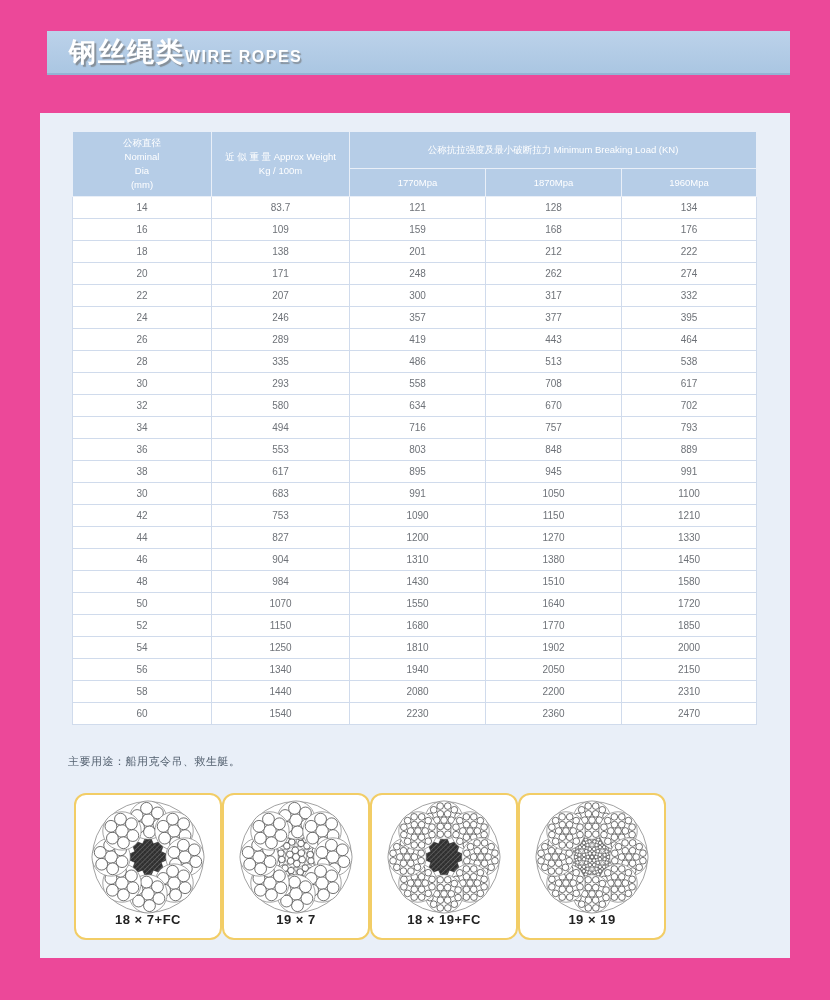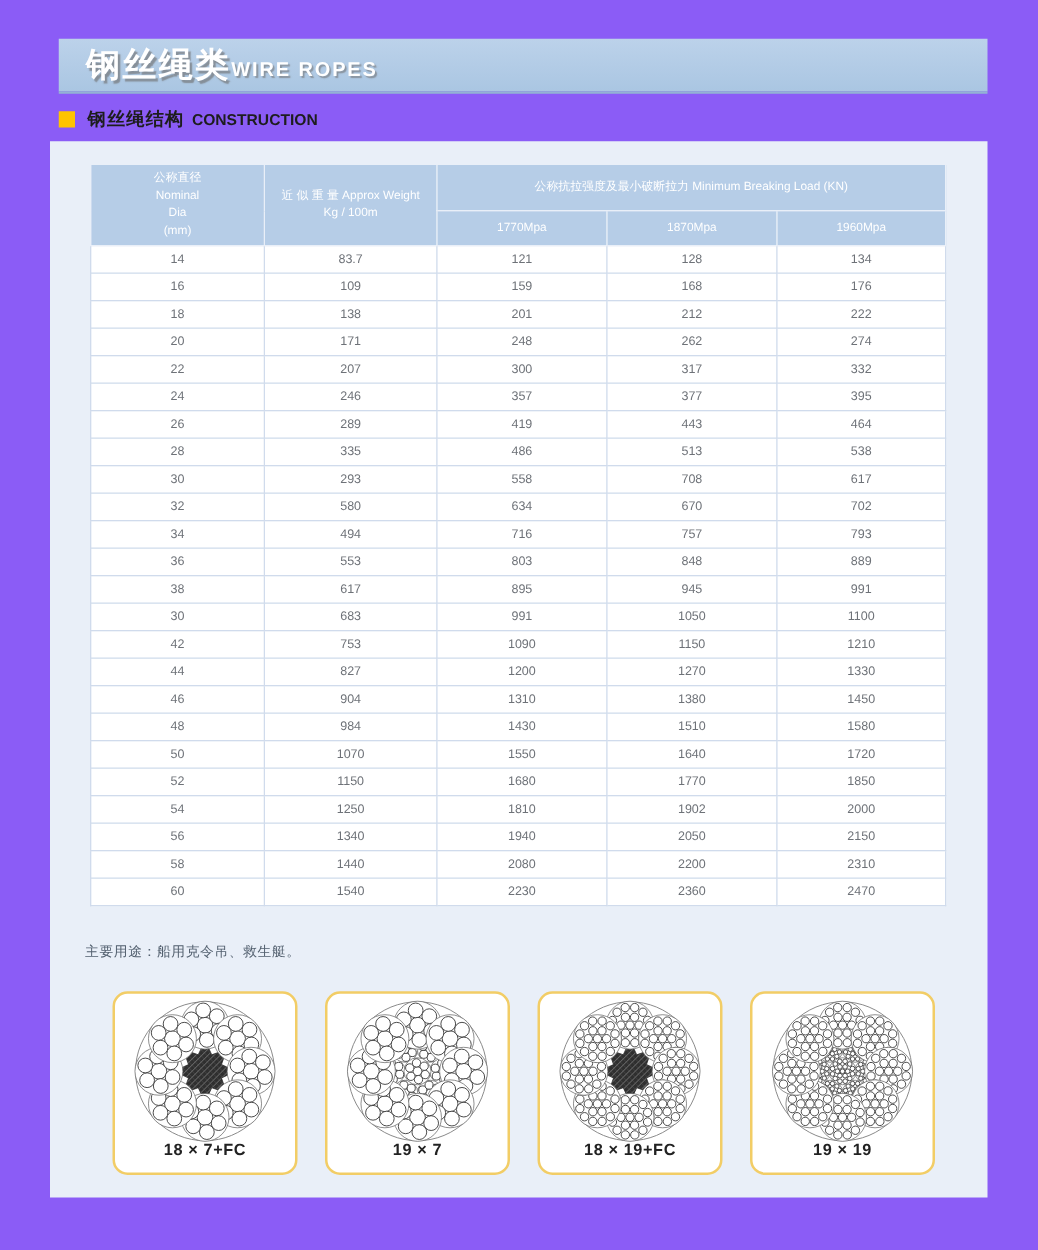--- a/index.html
+++ b/index.html
@@ -1,18 +1,18 @@
 <!DOCTYPE html>
 <html><head>
 <meta charset="utf-8">
 <style>
   * { margin:0; padding:0; box-sizing:border-box; }
   html,body { background:#fff; }
   body { font-family:"Liberation Sans", sans-serif; }
-  .page { position:relative; width:830px; height:1000px; background:#8b5cf6; overflow:hidden;text-decoration:underline; }
+  .page { position:relative; width:830px; height:1000px; background:#ec4899; overflow:hidden;text-decoration:underline; }
 
   
   .banner {
     position:absolute; left:47px; top:31px; width:743px; height:44px;
     background:linear-gradient(#bcd2ea, #aac6e2);
     border-bottom:2px solid #93b2d4;
     display:flex; align-items:center; padding-left:22px;
   }
   .banner-cn {
     color:#fff; font-size:27px; font-weight:bold; letter-spacing:2px;
@@ -54,21 +54,21 @@
     height:22px;
   }
 
   
   .note {
     position:absolute; left:28px; top:641px;
     font-size:11px; color:#53606f; letter-spacing:0.5px;
   }
 
   
-  .cards { position:absolute; left:50px; top:680px; width:660px; display:flex; gap:22px; }
+  .cards { position:absolute; left:34px; top:680px; width:660px; display:flex; }
   .card {
     width:148px; height:147px; background:#ffffff;
     border:2px solid #f2cd66; border-radius:12px;
     display:flex; flex-direction:column; align-items:center;
   }
   .card svg { margin-top:3px; }
   .card-label {
     font-size:13px; font-weight:bold; color:#222; letter-spacing:0.5px;
     margin-top:-4px;
   }
@@ -76,25 +76,20 @@
 </head>
 <body>
 
 <div class="page">
 
   <div class="banner">
     <span class="banner-cn">钢丝绳类</span>
     <span class="banner-en">WIRE ROPES</span>
   </div>
 
-  <div class="section-head">
-    <span class="bullet"></span>
-    <span class="sec-cn">钢丝绳结构</span>
-    <span class="sec-en">CONSTRUCTION</span>
-  </div>
 
   <div class="panel">
 
     <table class="spec">
       <colgroup>
         <col style="width:139px">
           <col style="width:138px">
         <col style="width:136px">
           <col style="width:136px">
           <col style="width:135px">

